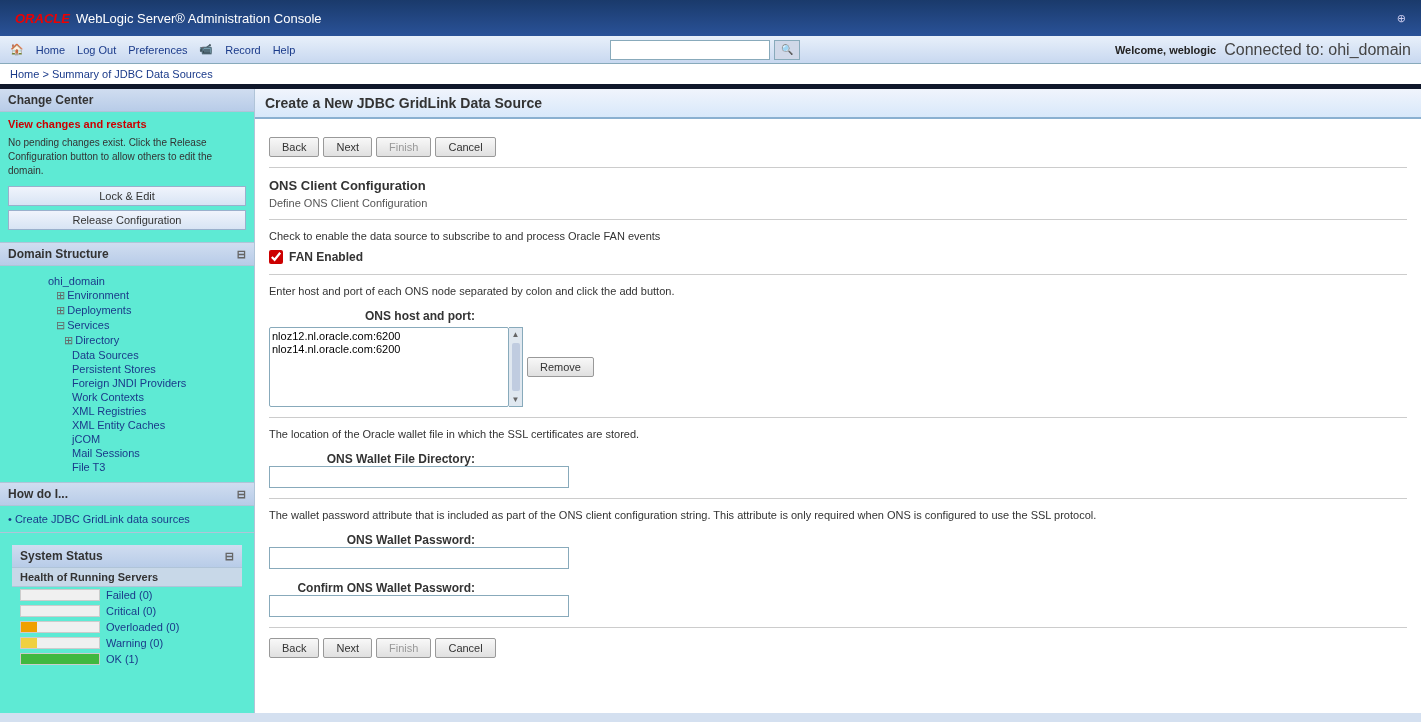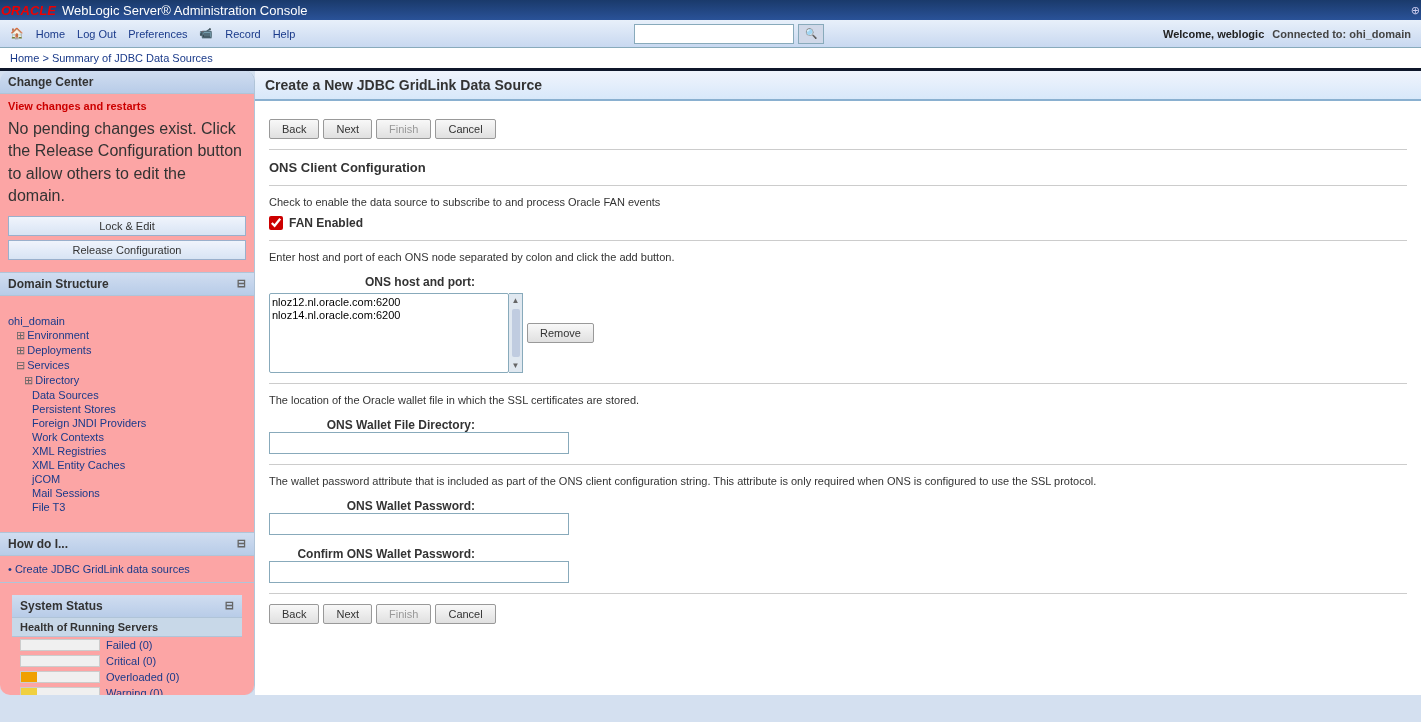--- a/index.html
+++ b/index.html
@@ -1,24 +1,24 @@
 <!DOCTYPE html>
 <html><head>
   <meta charset="utf-8">
   <style>
     * { box-sizing: border-box; margin: 0; padding: 0; }
     body { font-family: Arial, sans-serif; font-size: 12px; background: #d4e0f0; }
 
     
     #header {
       background: linear-gradient(to bottom, #1a3a6b, #2a5298);
-      height: 20px;
-      display: flex;
-      align-items: center;
-      padding: 0 1px;
+      height: 36px;
+      display: flex;
+      align-items: center;
+      padding: 0 15px;
       justify-content: space-between;
     }
     #header-left { display: flex; align-items: center; gap: 6px; }
     #oracle-logo { color: #e00; font-weight: bold; font-size: 13px; font-style: italic; }
     #header-title { color: white; font-size: 13px; }
     #header-right { color: #cce; font-size: 11px; display: flex; align-items: center; gap: 8px; }
 
     
     #navbar {
       background: linear-gradient(to bottom, #e8f0fa, #c8d8f0);
@@ -31,43 +31,42 @@
     }
     #navbar a, #navbar span { font-size: 11px; color: #1a3a8a; text-decoration: none; cursor: pointer; }
     #search-area { display: flex; align-items: center; gap: 4px; margin-left: auto; }
     #search-input-nav { width: 160px; height: 20px; border: 1px solid #8ab; font-size: 11px; padding: 1px 4px; }
     #search-btn { background: #d0d8e8; border: 1px solid #8ab; height: 20px; width: 26px; cursor: pointer; font-size: 10px; }
 
     
     #breadcrumb {
       background: white;
       padding: 4px 10px;
-      border-bottom: 3px solid #0f172a;
+      border-bottom: 5px solid #0f172a;
       font-size: 11px;
       color: #1a3a8a;
     }
     #breadcrumb a { color: #1a3a8a; text-decoration: none; }
 
     
     #main-layout {
       display: flex;
       height: calc(722px - 28px - 28px - 20px - 22px);
       overflow: hidden;
     }
 
     
     #sidebar {
       width: 255px;
       min-width: 255px;
-      background: #fca5a5;
+      background: #5eead4;
       border-right: 1px solid #b0c4d8;
       overflow-y: auto;
       display: flex;
       flex-direction: column;
-      border-radius: 10px;
     }
 
     
     #change-center {
       border-bottom: 1px solid #b0c4d8;
       padding: 8px;
     }
     #change-center-title {
       font-size: 12px;
       font-weight: bold;
@@ -78,21 +77,21 @@
       border-bottom: 1px solid #b0c4d8;
     }
     #view-changes-link {
       color: #c00;
       font-size: 11px;
       font-weight: bold;
       cursor: pointer;
       display: block;
       margin-bottom: 6px;
     }
-    #change-center-text { font-size: 16px; color: #333; line-height: 1.4; margin-bottom: 8px; }
+    #change-center-text { font-size: 10px; color: #333; line-height: 1.4; margin-bottom: 8px; }
     .sidebar-btn {
       display: block;
       width: 100%;
       margin-bottom: 4px;
       background: linear-gradient(to bottom, #f0f4fc, #d8e4f4);
       border: 1px solid #9ab0cc;
       padding: 3px 6px;
       font-size: 11px;
       cursor: pointer;
       text-align: center;
@@ -108,21 +107,21 @@
       font-size: 12px;
       font-weight: bold;
       color: #333;
       background: linear-gradient(to bottom, #d0ddf0, #b8cce8);
       padding: 4px 8px;
       border-bottom: 1px solid #b0c4d8;
       display: flex;
       justify-content: space-between;
       align-items: center;
     }
-    #domain-tree { padding: 18px 0; }
+    #domain-tree { padding: 8px 0; margin-left: 40px; }
     .tree-item {
       padding: 1px 8px;
       font-size: 11px;
       cursor: pointer;
       color: #1a3a8a;
     }
     .tree-item.indent1 { padding-left: 16px; }
     .tree-item.indent2 { padding-left: 24px; }
     .tree-item.indent3 { padding-left: 32px; }
     .tree-item a { color: #1a3a8a; text-decoration: none; }
@@ -335,21 +334,21 @@
   <a>Preferences</a>
   <span>📹</span>
   <a>Record</a>
   <a>Help</a>
   <div id="search-area">
     <input id="search-input-nav" type="text" style="">
     <button id="search-btn">🔍</button>
   </div>
   <div style="margin-left:auto; display:flex; align-items:center; gap:8px;">
     <span style="font-size:11px;color:#222;font-weight:bold;">Welcome, weblogic</span>
-    <span style="font-size:11px;color:#444;font-weight:bold;">Connected to: ohi_domain</span>
+    <span style="font-size:16px;color:#444;">Connected to: ohi_domain</span>
   </div>
 </div>
 
 <div id="breadcrumb">
   <a>Home</a><span> &gt;</span>
   <span>Summary of JDBC Data Sources</span>
 </div>
 
 <div id="main-layout">
 
@@ -448,20 +447,21 @@
       <div class="btn-row">
         <button class="action-btn">Back</button>
         <button class="action-btn">Next</button>
         <button class="action-btn disabled">Finish</button>
         <button class="action-btn">Cancel</button>
       </div>
 
       <hr class="divider">
 
       <div class="section-heading">ONS Client Configuration</div>
+      <div class="section-subtext">Define ONS Client Configuration</div>
 
       <hr class="divider">
 
       <div class="desc-text">Check to enable the data source to subscribe to and process Oracle FAN events</div>
       <div class="checkbox-row">
         <input type="checkbox" checked="" style="accent-color: rgb(204, 0, 0);">
         <span class="checkbox-label">FAN Enabled</span>
       </div>
 
       <hr class="divider">

